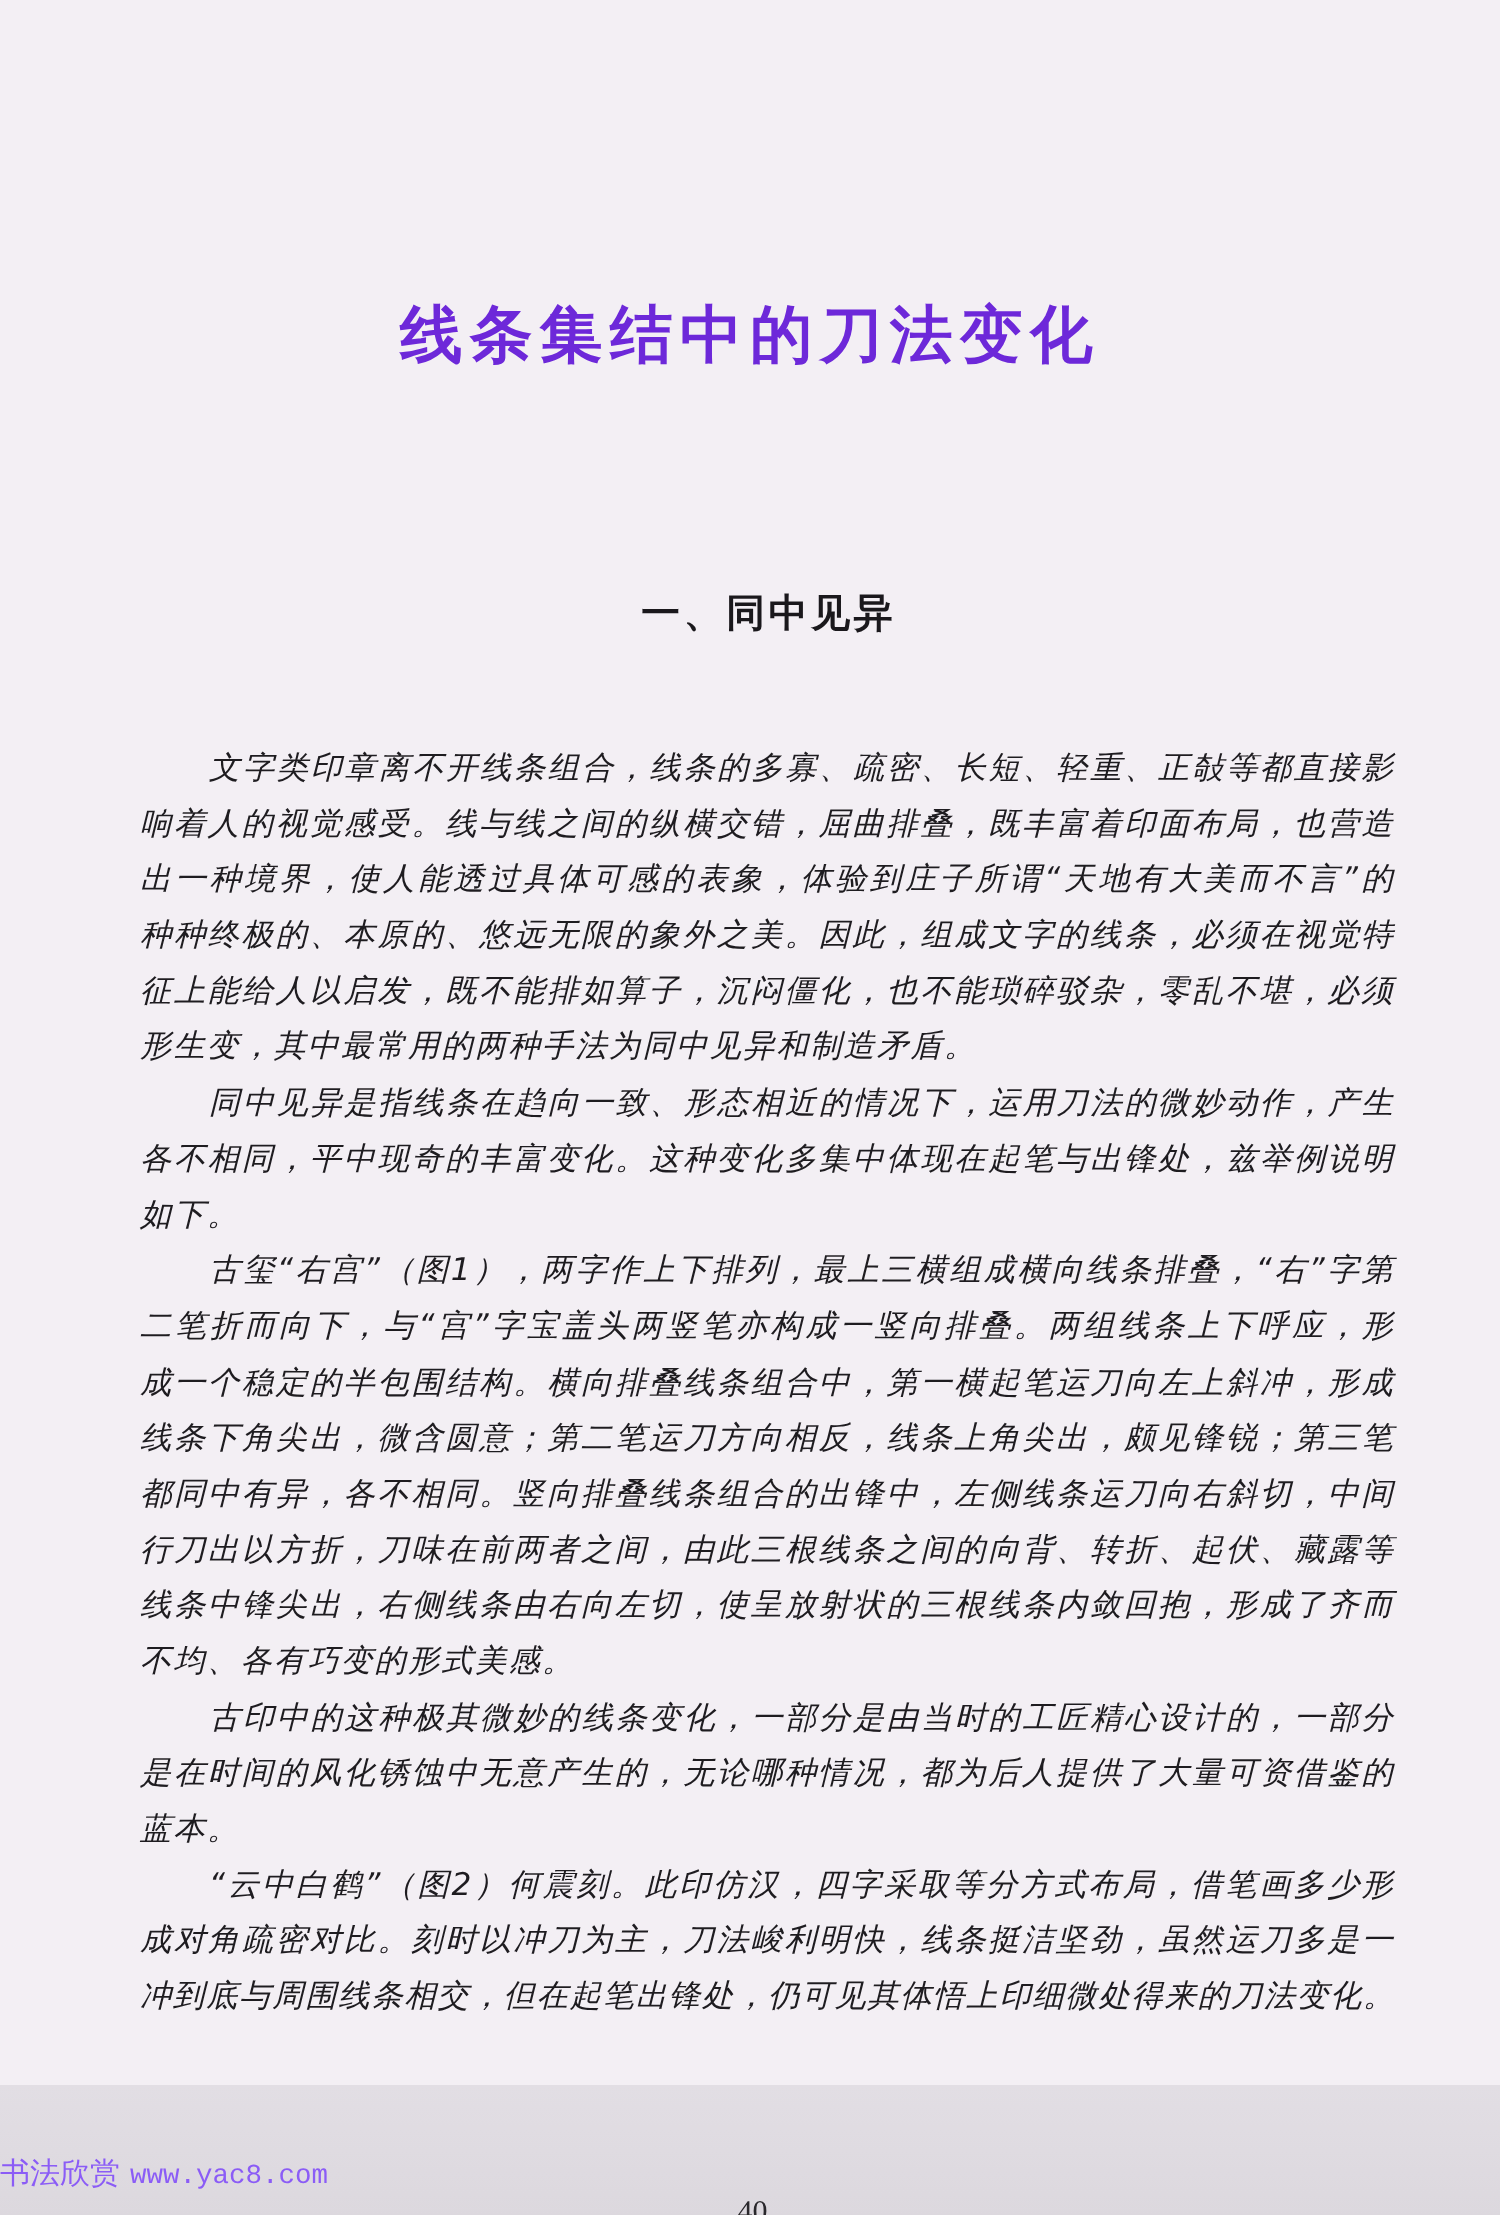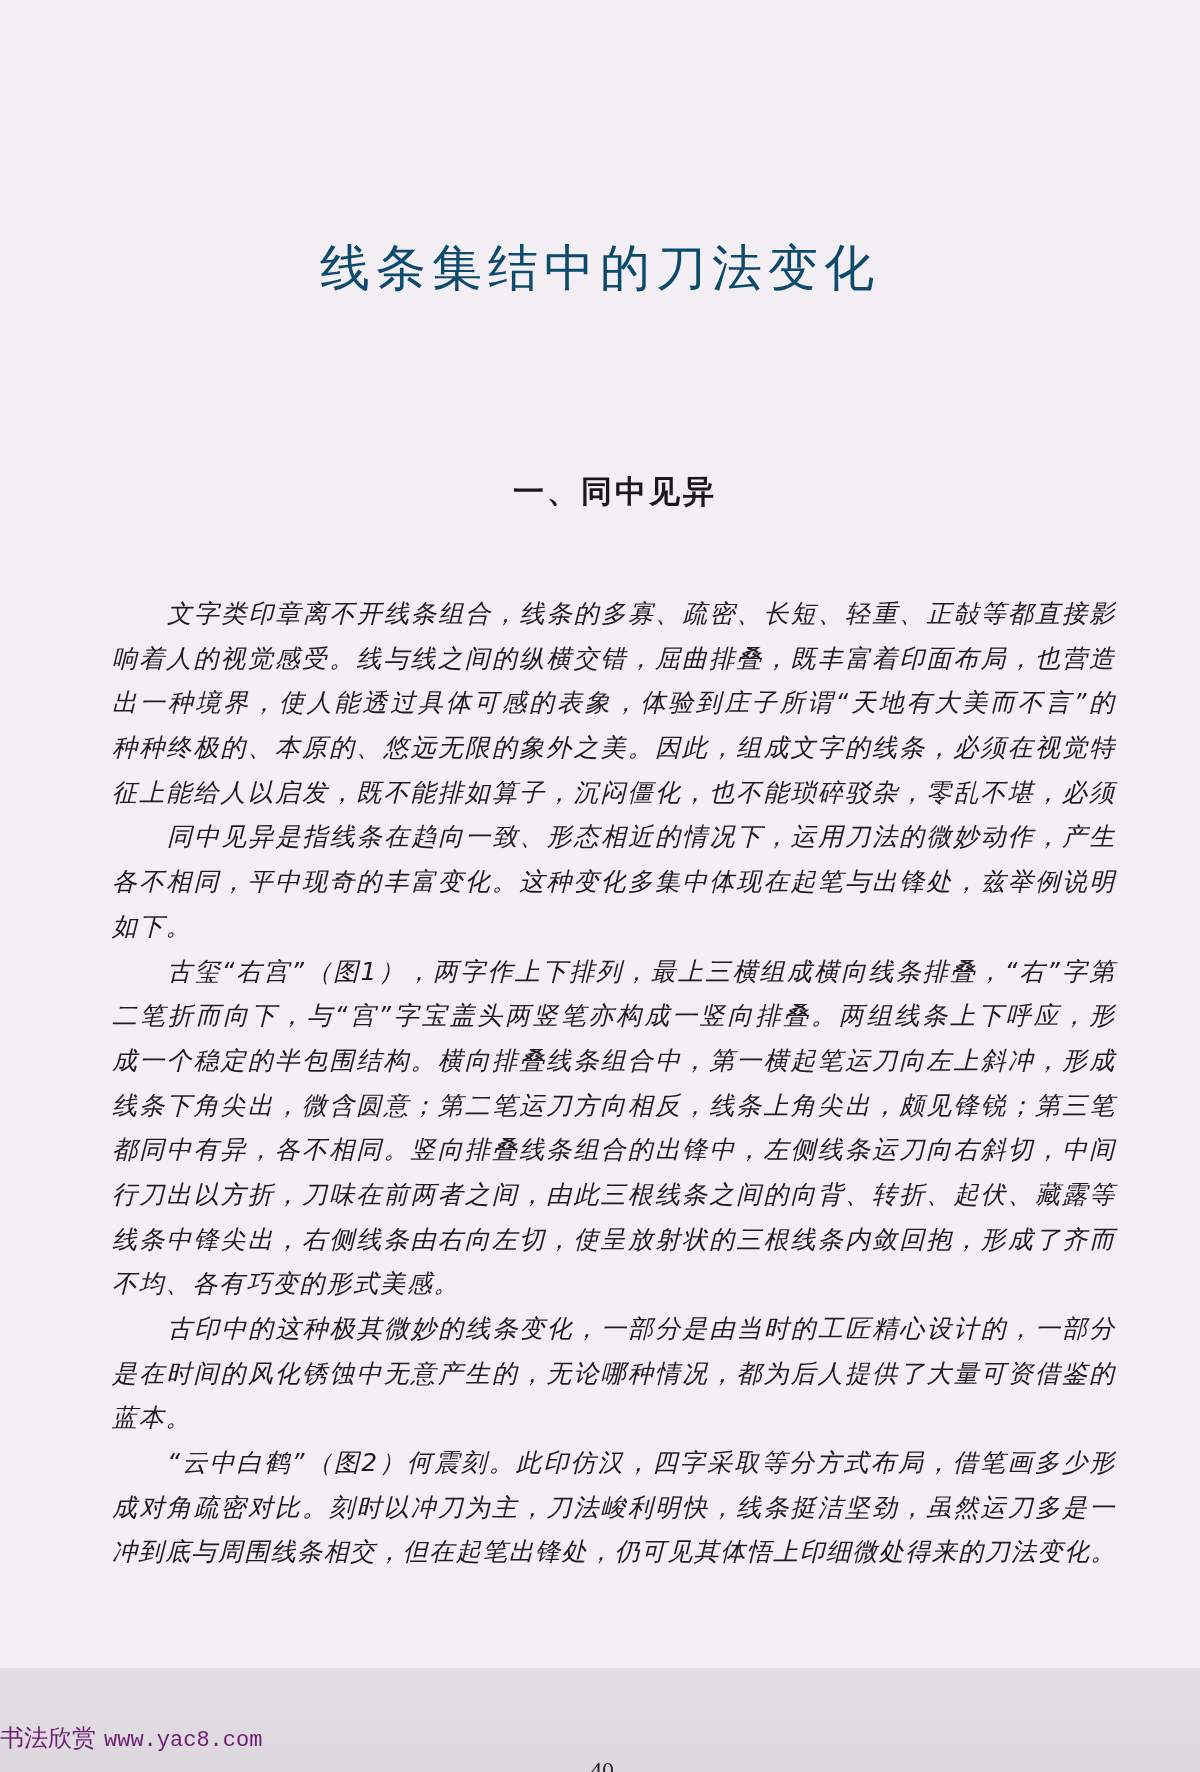--- a/index.html
+++ b/index.html
@@ -9,41 +9,41 @@
     font-family: "DejaVu Serif", "Liberation Serif", serif;
     color: #1e1c20;
   }
   .shade {
     position: absolute; left: 0; top: 1668px; width: 1200px; height: 104px;
     background: linear-gradient(#e2dee4, #dcd8de);
   }
   .title {
     position: absolute; left: 0; width: 1200px; top: 238px;
     text-align: center; font-size: 50px; letter-spacing: 6px; line-height: 60px;
-    font-weight: normal; color: #0c4a6e;
+    font-weight: bold; color: #6d28d9;
   }
   .heading {
     position: absolute; left: 0; width: 1230px; top: 470px;
     text-align: center; font-size: 31px; letter-spacing: 3px; line-height: 42px;
     font-family: "DejaVu Sans", "Liberation Sans", sans-serif; font-weight: bold; color: #1a181c;
   }
   .body {
     position: absolute; left: 112px; top: 592px; width: 1004px;
   }
   .line {
     height: 44.7px; line-height: 44.7px; font-size: 25px; white-space: nowrap;
     letter-spacing: 1.8px;
     font-family: "DejaVu Sans", "Liberation Sans", sans-serif;
     text-align: justify; text-align-last: justify; font-style: italic;
   }
   .line.indent { padding-left: 55px; }
   .line.last { text-align-last: left; }
   .watermark {
     position: absolute; left: 0; top: 1722px;
-    font-size: 24px; color: #701a75; white-space: nowrap;
+    font-size: 24px; color: #8b5cf6; white-space: nowrap;
     font-family: "DejaVu Serif", "Liberation Serif", serif;
   }
   .watermark .url { font-family: "Liberation Mono", "DejaVu Sans Mono", monospace; font-size: 22px; margin-left: 8px; }
   .pagenum {
     position: absolute; left: 590px; top: 1757px; font-size: 24px; color: #2a282c;
     font-family: "Liberation Serif", "DejaVu Serif", serif;
   }
 </style>
 </head>
 <body>
@@ -54,20 +54,21 @@
 <h2 class="heading" style="margin:0">一、同中见异</h2>
 
 <div class="body">
 
   <div>
     <div class="line indent">文字类印章离不开线条组合，线条的多寡、疏密、长短、轻重、正敧等都直接影</div>
     <div class="line">响着人的视觉感受。线与线之间的纵横交错，屈曲排叠，既丰富着印面布局，也营造</div>
     <div class="line">出一种境界，使人能透过具体可感的表象，体验到庄子所谓“天地有大美而不言”的</div>
     <div class="line">种种终极的、本原的、悠远无限的象外之美。因此，组成文字的线条，必须在视觉特</div>
     <div class="line">征上能给人以启发，既不能排如算子，沉闷僵化，也不能琐碎驳杂，零乱不堪，必须</div>
+    <div class="line last">形生变，其中最常用的两种手法为同中见异和制造矛盾。</div>
   </div>
 
   <div>
     <div class="line indent">同中见异是指线条在趋向一致、形态相近的情况下，运用刀法的微妙动作，产生</div>
     <div class="line">各不相同，平中现奇的丰富变化。这种变化多集中体现在起笔与出锋处，兹举例说明</div>
     <div class="line last">如下。</div>
   </div>
 
   <div>
     <div class="line indent">古玺“右宫”（图1），两字作上下排列，最上三横组成横向线条排叠，“右”字第</div>

